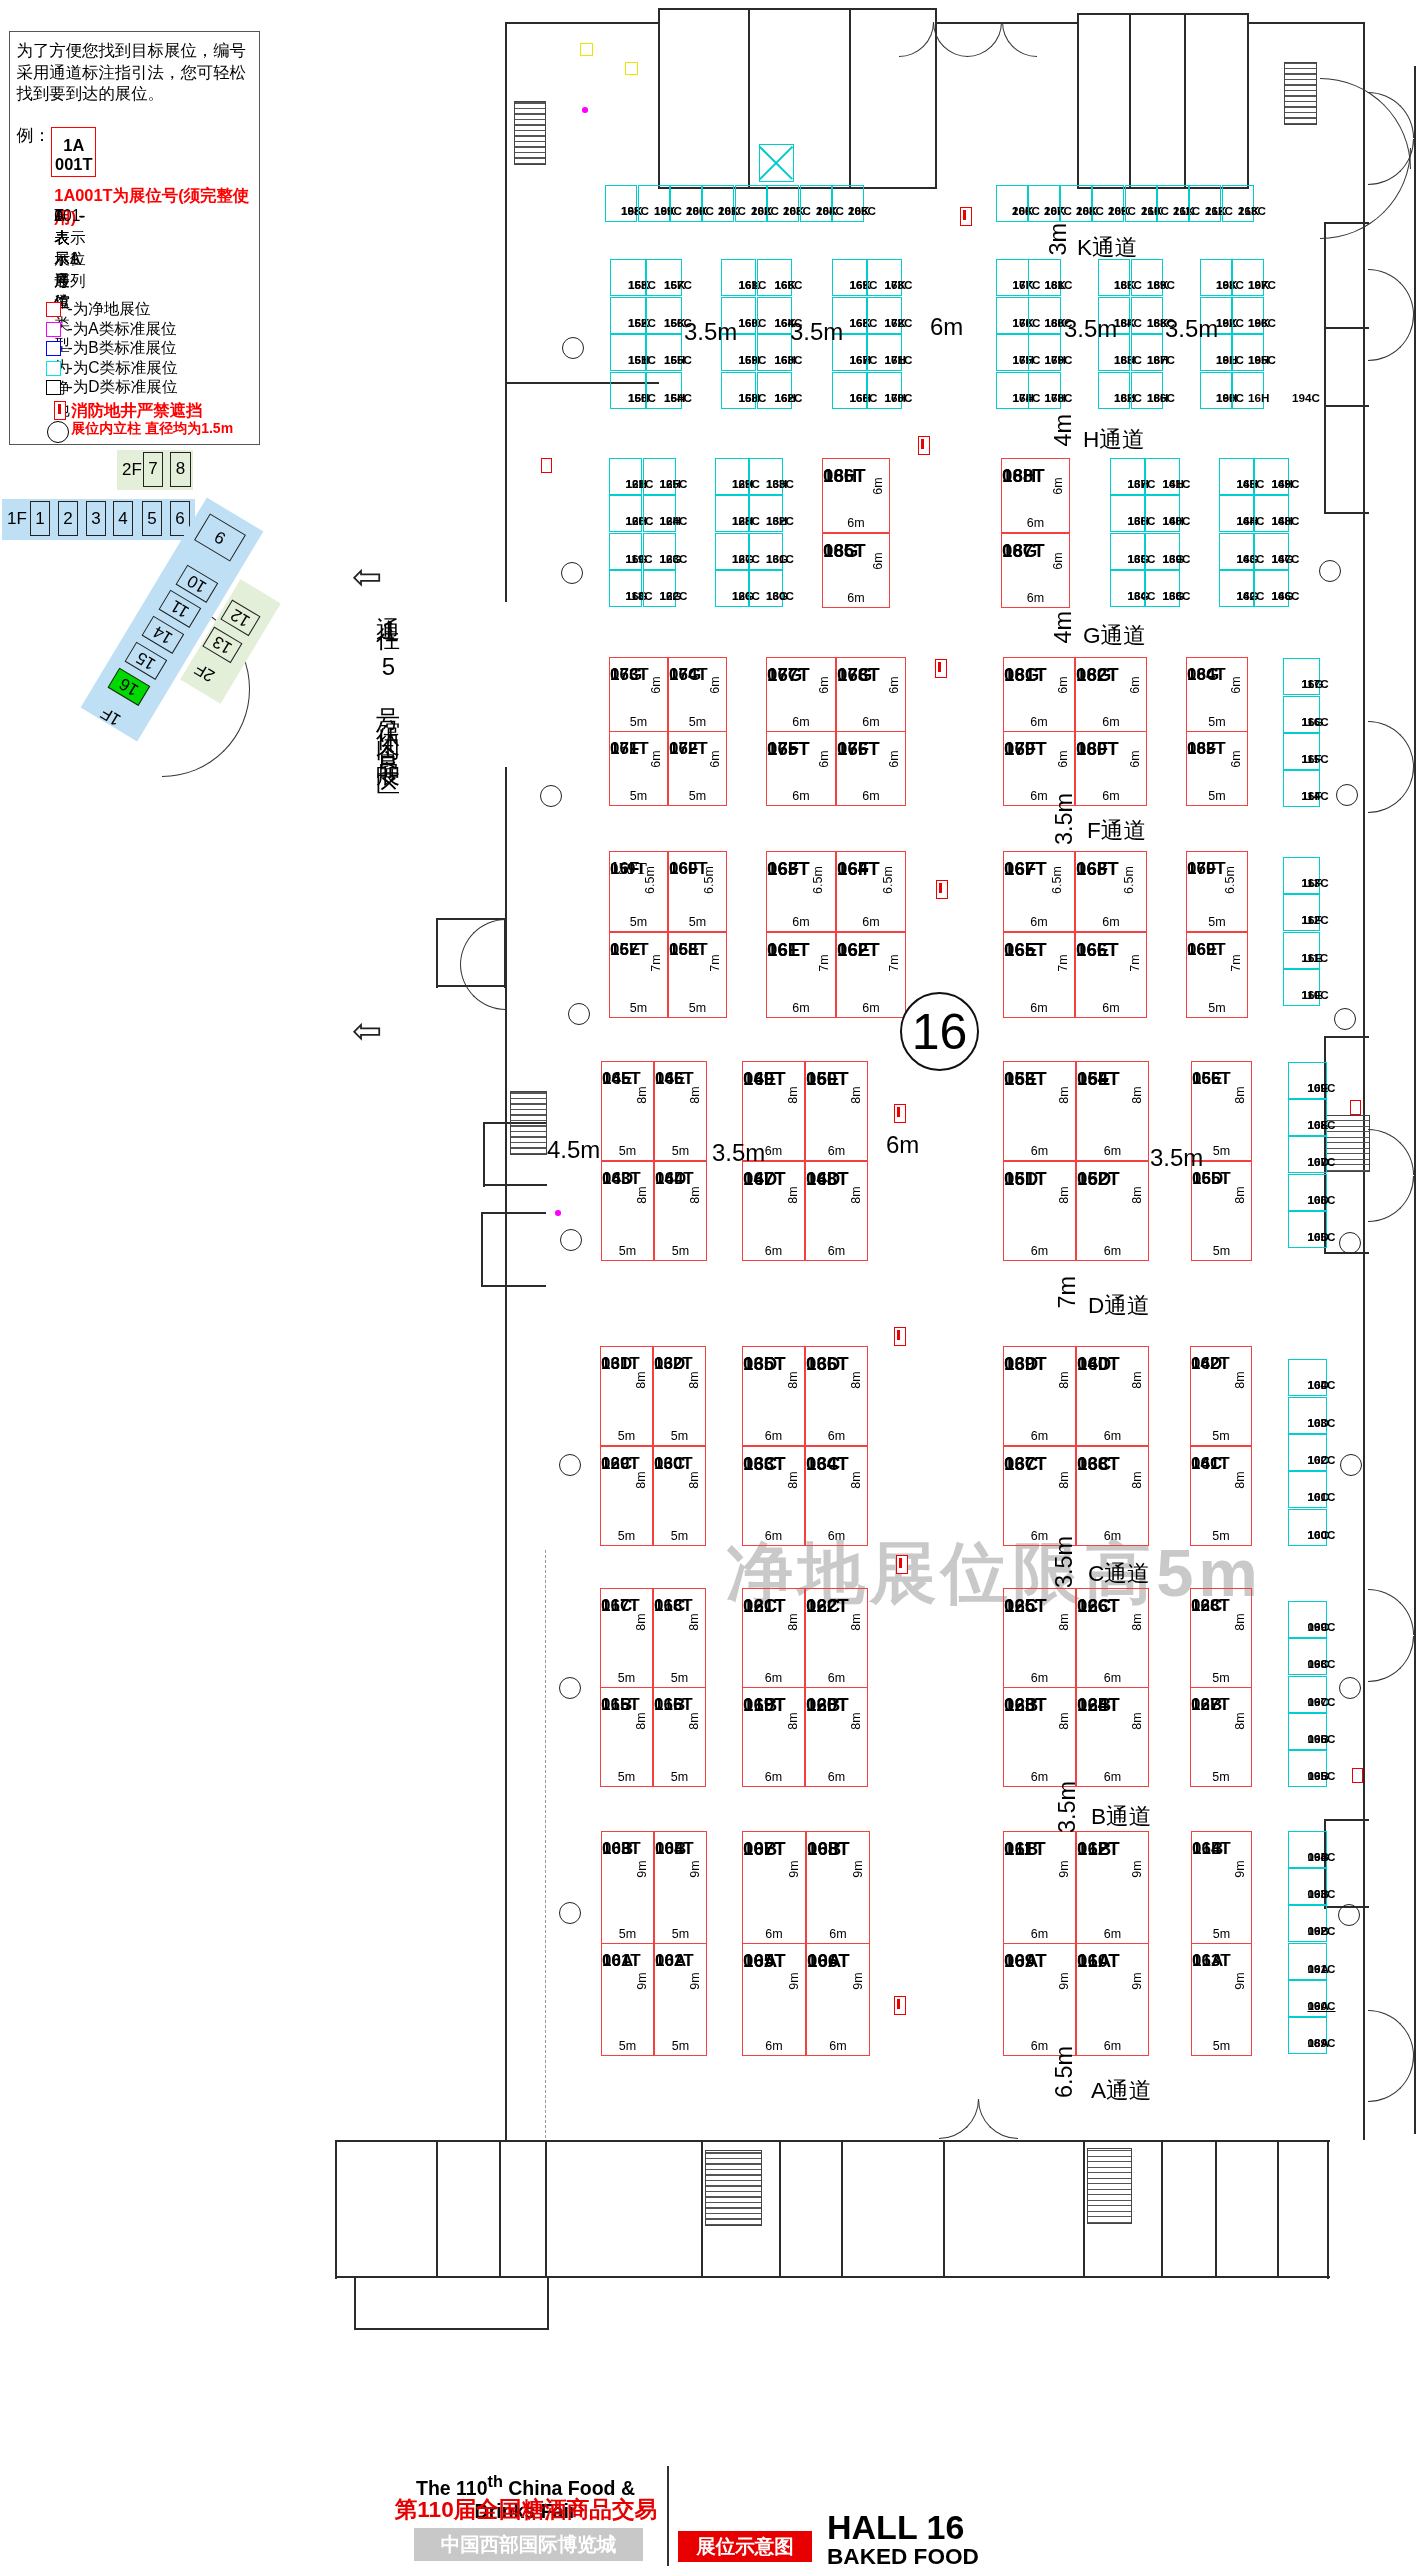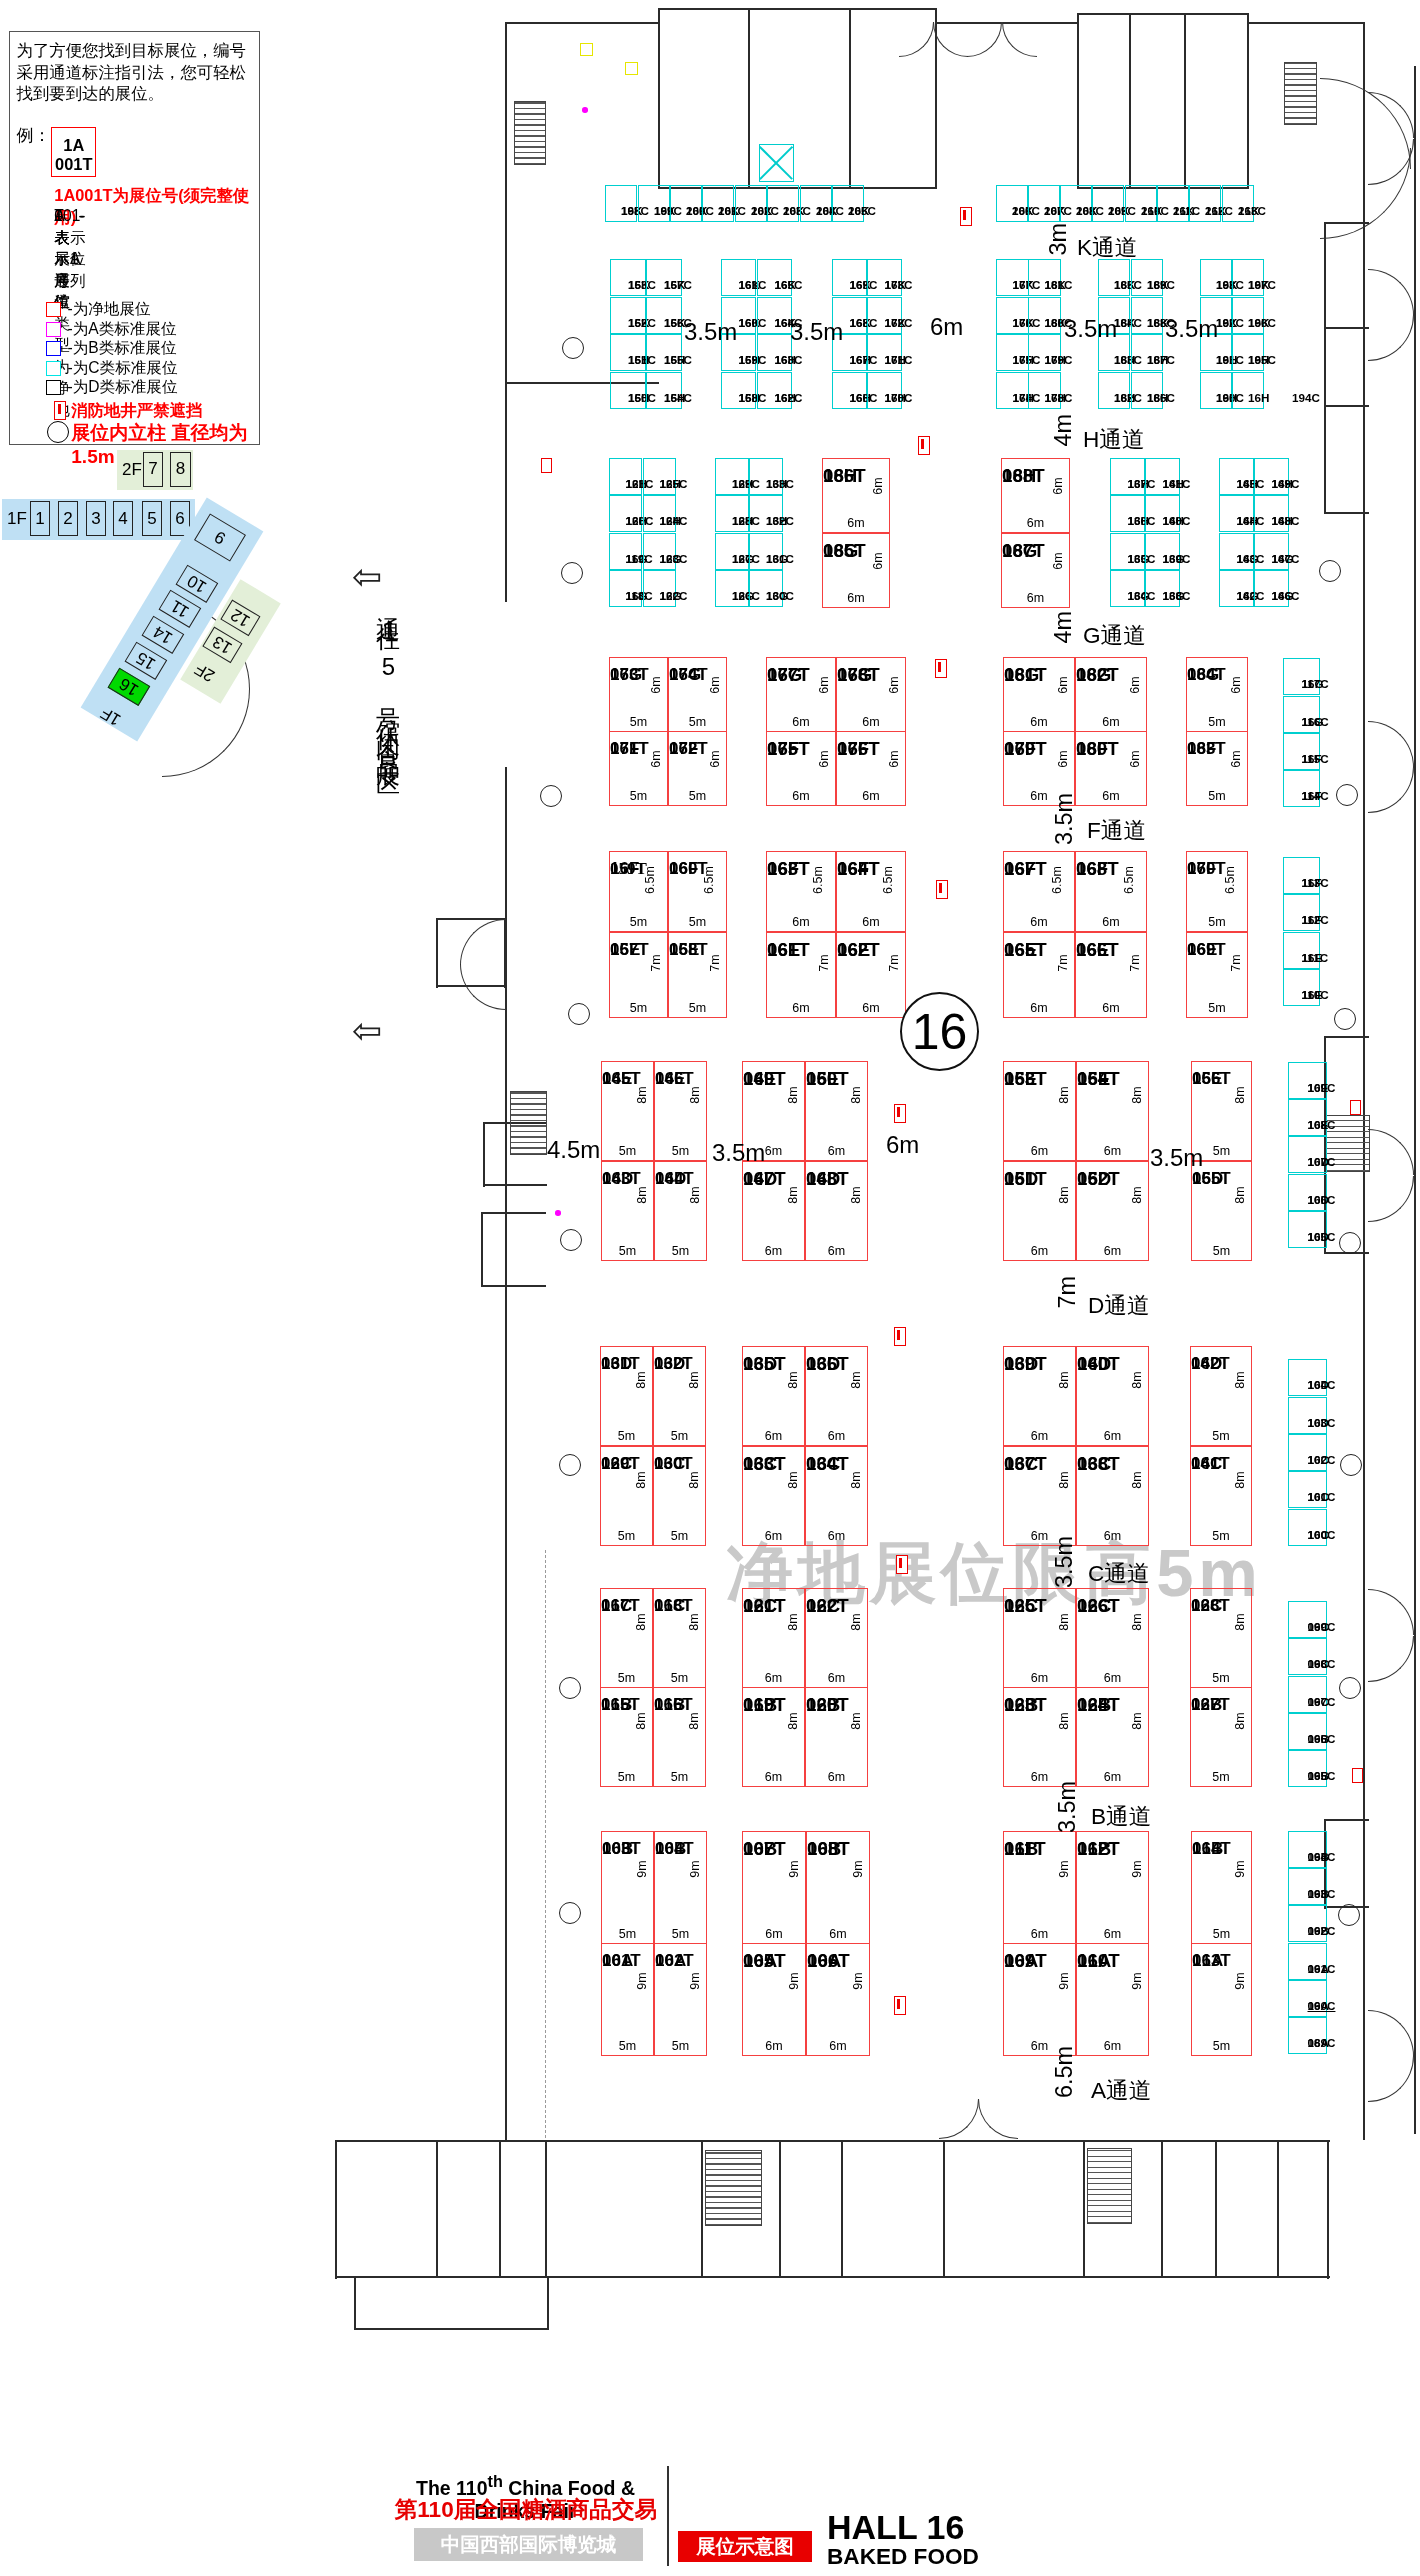--- a/index.html
+++ b/index.html
@@ -48,21 +48,21 @@
   #legend .exrow{position:absolute;left:6.2px;top:92px;font-size:17px}
   #legend .exbox{position:absolute;left:41px;top:95px;width:45px;height:50px;border:1.6px solid #f00;
                  text-align:center;font-weight:bold;font-size:16.4px;line-height:1.2;padding-top:7.8px;box-sizing:border-box}
   #legend .headline{position:absolute;left:44px;top:153px;color:#f00;font-weight:bold;font-size:16.4px}
   #legend .lns{position:absolute;left:44px;top:173px;font-size:15.6px;line-height:1.38}
   #legend-classes{position:absolute;left:36px;top:268px}
   .lcrow{display:flex;align-items:center;height:19.5px}
   .lcrow .sq{width:15px;height:15px;border:1.6px solid #000;margin-right:6.2px;box-sizing:border-box;background:#fff}
   .lcrow .tx{font-size:15.6px}
   #legend .firenote{position:absolute;left:61px;top:368px;color:#f00;font-weight:bold;font-size:16.4px}
-  #legend .pillarnote{position:absolute;left:61px;top:388px;color:#f00;font-weight:bold;font-size:19px}
+  #legend .pillarnote{position:absolute;left:61px;top:388px;color:#f00;font-weight:bold;font-size:14px}
   #legend .l-fire{position:absolute;left:44px;top:369px}
   #legend .l-pillar{position:absolute;left:37px;top:389px;width:20px;height:20px;border:1.9px solid #000;border-radius:50%}
   
   #minimap{position:absolute;left:0;top:444px;width:280px;height:327px;z-index:4}
   .mm-bg{position:absolute}
   .mm-cell{position:absolute;border:1.2px solid #222;display:flex;align-items:center;justify-content:center;
            font-size:17px;box-sizing:border-box;background:transparent}
   .mm-lab{position:absolute;font-size:17px}
   
   #titleblock{position:absolute;left:366px;top:2461px;width:701px;height:113px;z-index:4}

